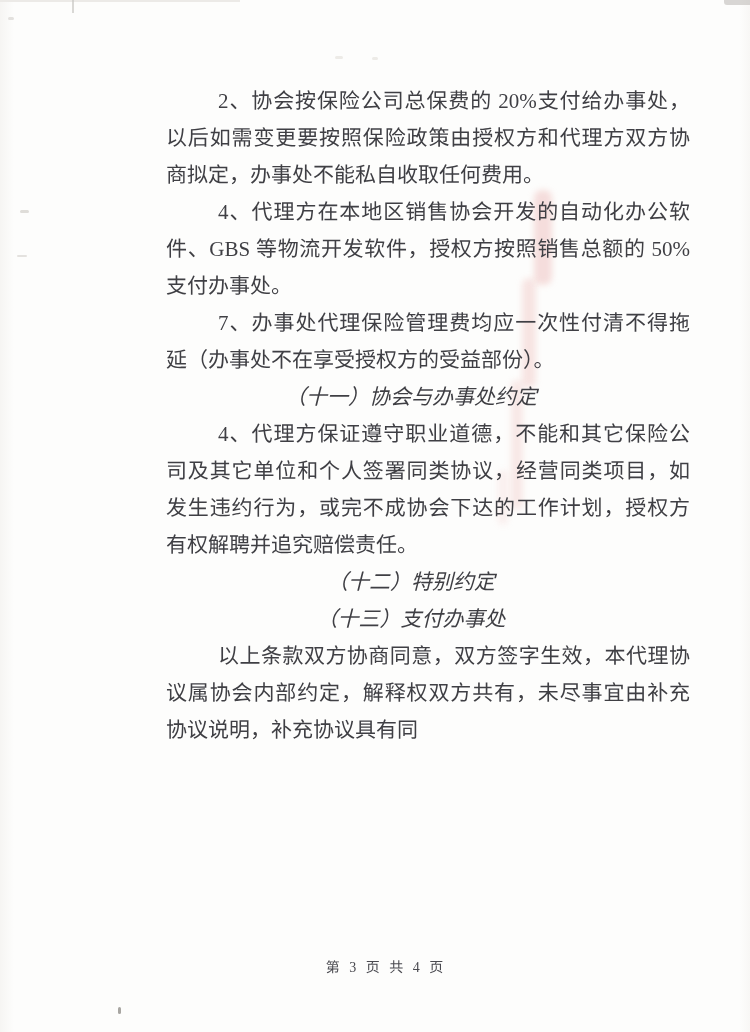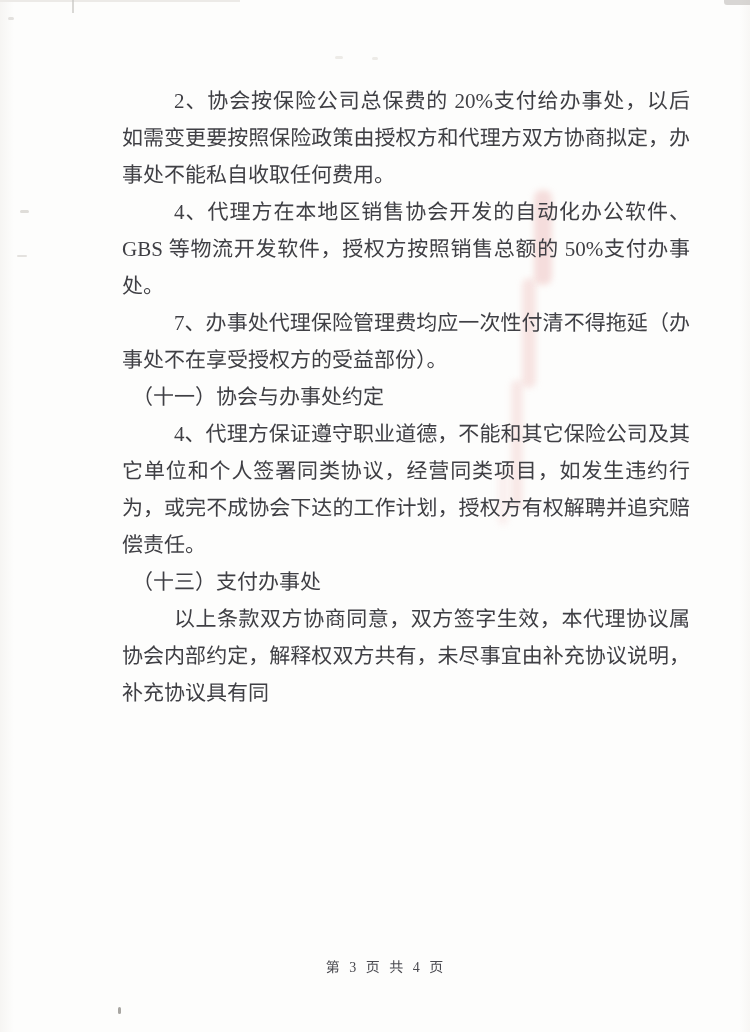--- a/index.html
+++ b/index.html
@@ -86,22 +86,22 @@
     width: 568px;
     font-size: 21px;
     line-height: 37px;
     color: #3f3f44;
     text-align: justify;
   }
   .text-block p {
     margin: 0;
     padding: 0;
   }
-  p.clause  { text-indent: 52px; }
-  p.heading { text-indent: 10px; text-align: left; }
+  p.clause  { text-indent: 52px; margin-left: 44px; }
+  p.heading { text-indent: 10px; text-align: center; font-style: italic; }
 
   .page-footer {
     position: absolute;
     top: 956px;
     left: 0;
     width: 750px;
     text-align: center;
     font-size: 14px;
     letter-spacing: 3px;
     color: #4a4a50;
@@ -127,17 +127,18 @@
 <div class="speck sp-d"></div>
 <div class="speck sp-e"></div>
 <div class="speck sp-f"></div>
 
 <div class="text-block">
   <p class="clause">2、协会按保险公司总保费的 20%支付给办事处，以后如需变更要按照保险政策由授权方和代理方双方协商拟定，办事处不能私自收取任何费用。</p>
   <p class="clause">4、代理方在本地区销售协会开发的自动化办公软件、GBS 等物流开发软件，授权方按照销售总额的 50%支付办事处。</p>
   <p class="clause">7、办事处代理保险管理费均应一次性付清不得拖延（办事处不在享受授权方的受益部份）。</p>
   <p class="heading">（十一）协会与办事处约定</p>
   <p class="clause">4、代理方保证遵守职业道德，不能和其它保险公司及其它单位和个人签署同类协议，经营同类项目，如发生违约行为，或完不成协会下达的工作计划，授权方有权解聘并追究赔偿责任。</p>
+  <p class="heading">（十二）特别约定</p>
   <p class="heading">（十三）支付办事处</p>
   <p class="clause">以上条款双方协商同意，双方签字生效，本代理协议属协会内部约定，解释权双方共有，未尽事宜由补充协议说明，补充协议具有同</p>
 </div>
 
 <div class="page-footer">第 3 页 共 4 页</div>
 
 </body></html>

